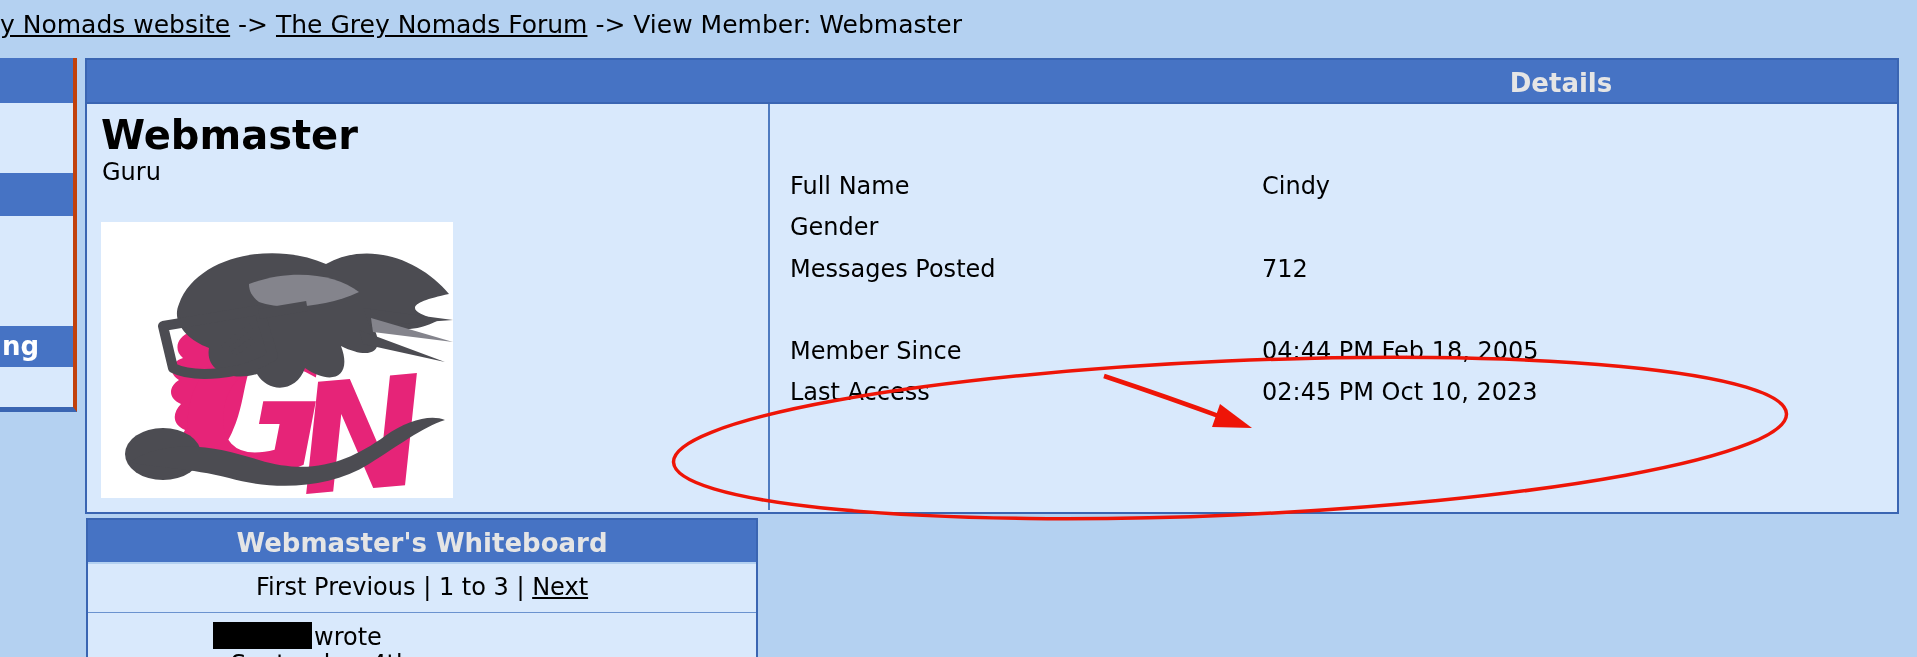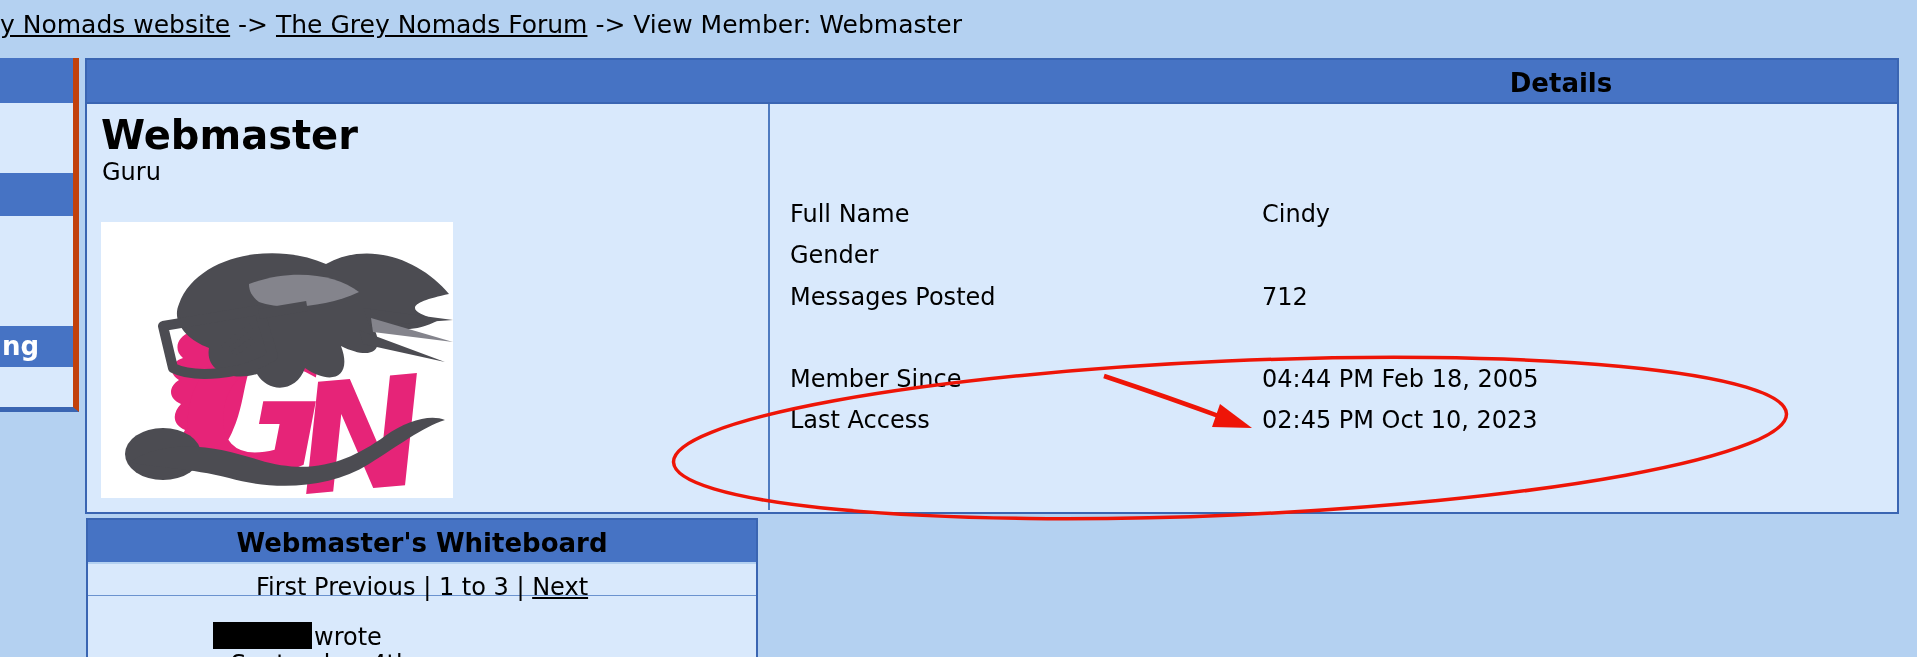--- a/index.html
+++ b/index.html
@@ -5,45 +5,45 @@
   html,body{margin:0;padding:0;}
   body{background:#b4d1f1;font-family:"DejaVu Sans","Liberation Sans",sans-serif;}
   #canvas{position:relative;width:1917px;height:657px;overflow:hidden;background:#b4d1f1;}
 
   
   .breadcrumb{position:absolute;left:0;top:10px;font-size:25px;color:#000;white-space:nowrap;}
   .bc-link{text-decoration:underline;cursor:pointer;}
   .bc-sep{text-decoration:none;}
 
   
-  .sidebar{position:absolute;left:0;top:58px;width:73px;border-right:6px solid #c2410c;border-bottom:5px solid #3a65b2;}
+  .sidebar{position:absolute;left:0;top:58px;width:73px;border-right:4px solid #c2410c;border-bottom:5px solid #3a65b2;}
   .sb-row-blue{background:#4673c4;}
   .sb-row-light{background:#d9e9fc;}
   .sb-label{color:#fff;font-weight:bold;font-size:26px;position:relative;left:2px;top:5px;}
 
   
   .hdr-bar{background:#4673c4;}
-  .hdr-text{position:absolute;transform:translateX(-50%);color:#000000;font-weight:bold;font-size:26px;white-space:nowrap;}
+  .hdr-text{position:absolute;transform:translateX(-50%);color:#e5e5e5;font-weight:bold;font-size:26px;white-space:nowrap;}
 
   
   .details-panel{position:absolute;left:85px;top:58px;width:1810px;height:452px;border:2px solid #3a65b2;background:#d9e9fc;}
   .details-hdr{position:absolute;left:0;top:0;width:100%;height:42px;border-bottom:2px solid #3a65b2;}
   .details-divider{position:absolute;left:681px;top:44px;width:2px;height:406px;background:#4f7bc0;}
   .username{position:absolute;left:14px;top:52px;font-size:40px;font-weight:bold;color:#000;text-align:center;}
   .usertitle{position:absolute;left:15px;top:98px;font-size:24px;color:#000;}
   .avatar-box{position:absolute;left:14px;top:162px;width:352px;height:276px;background:#fff;}
-  .drow{position:absolute;left:703px;white-space:nowrap;font-size:24px;color:#000;margin-top:28px;}
+  .drow{position:absolute;left:703px;white-space:nowrap;font-size:24px;color:#000;}
   .dlabel{display:inline-block;width:472px;}
   .dvalue{display:inline-block;}
   .dlink{text-decoration:underline;cursor:pointer;}
 
   
   .wb-panel{position:absolute;left:86px;top:518px;width:668px;height:150px;border:2px solid #3a65b2;background:#d9e9fc;}
   .wb-hdr{position:absolute;left:0;top:0;width:100%;height:42px;border-bottom:2px solid #b4d1f1;}
-  .wb-pager{position:absolute;left:0;top:44px;width:100%;height:32px;border-bottom:1px solid #6b93cf;
+  .wb-pager{position:absolute;left:0;top:44px;width:100%;height:49px;border-bottom:1px solid #6b93cf;
             text-align:center;font-size:24px;color:#000;padding-top:9px;box-sizing:border-box;}
   .wb-next{text-decoration:underline;cursor:pointer;}
   .wb-redacted{position:absolute;left:125px;top:102px;width:99px;height:27px;background:#000;}
   .wb-wrote{position:absolute;left:226px;top:103px;font-size:24px;color:#000;}
   .wb-clip{position:absolute;left:143px;top:130px;font-size:24px;color:#000;white-space:nowrap;}
 
   
   .bio-panel{position:absolute;left:770px;top:518px;width:1126px;height:134px;border:2px solid #3a65b2;background:#d9e9fc;}
   .bio-hdr{position:absolute;left:0;top:0;width:100%;height:42px;border-bottom:2px solid #b4d1f1;}
   .bio-text{position:absolute;left:770px;top:76px;transform:translateX(-50%);font-size:24px;color:#000;white-space:nowrap;}

